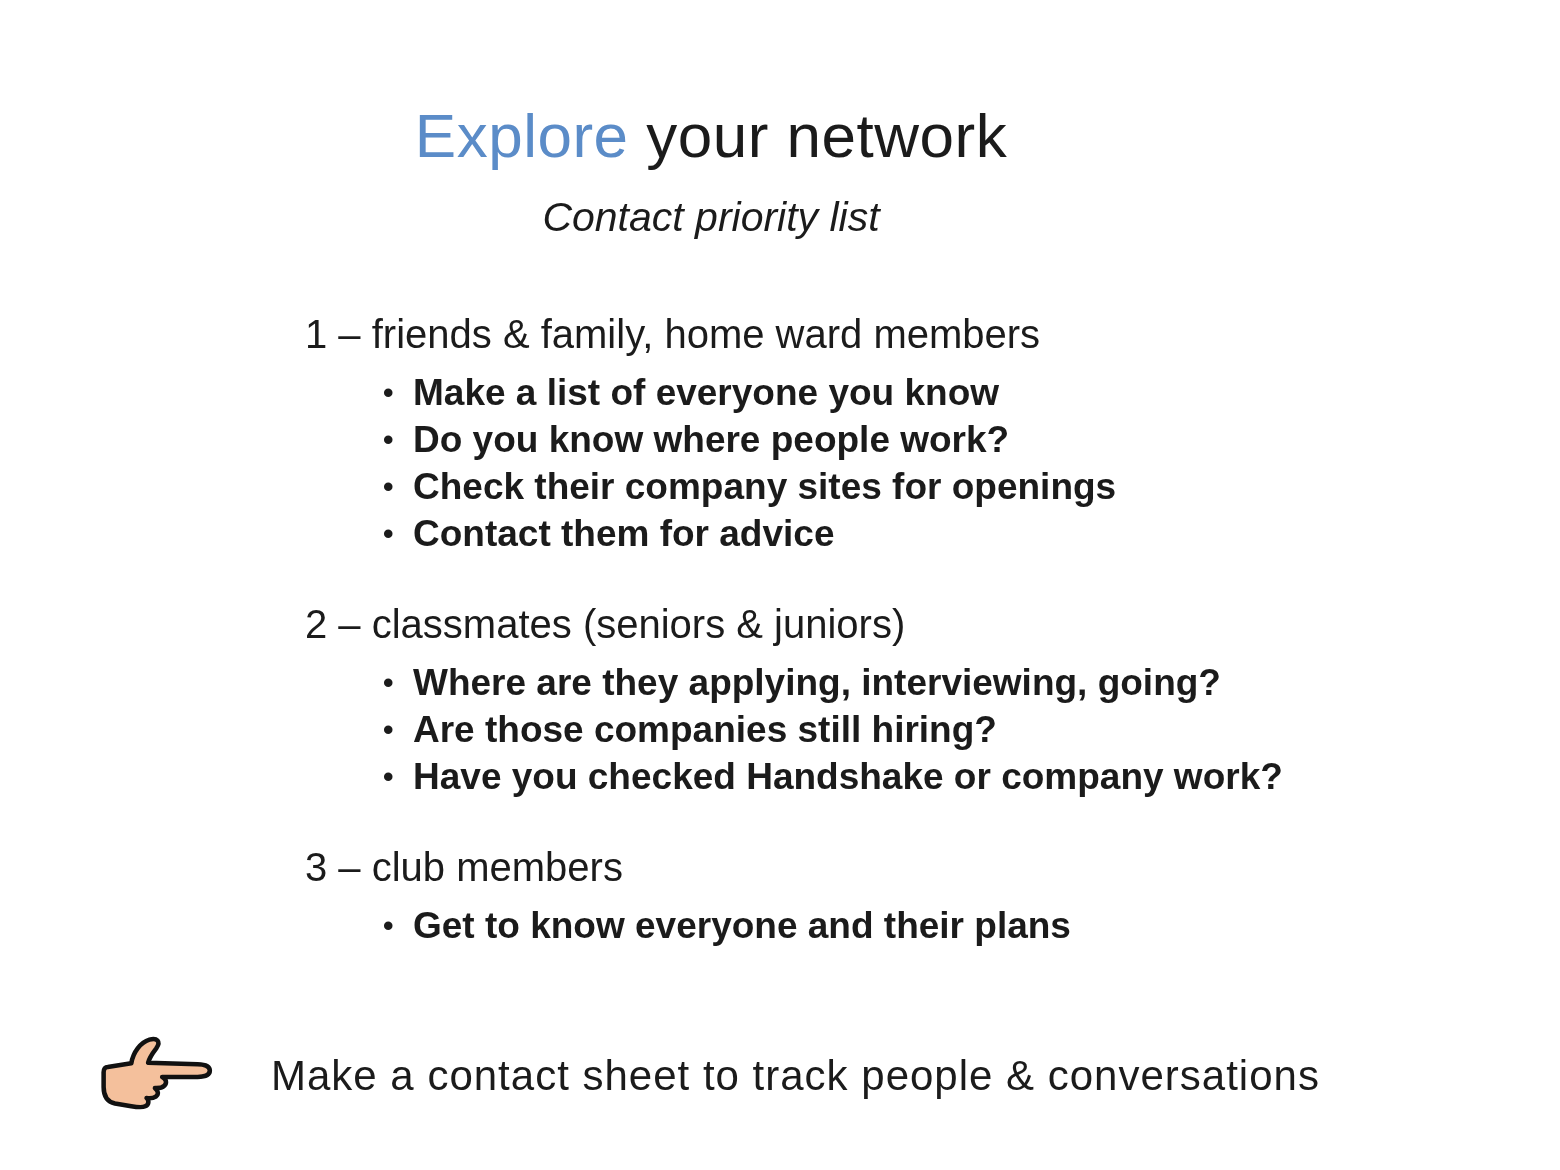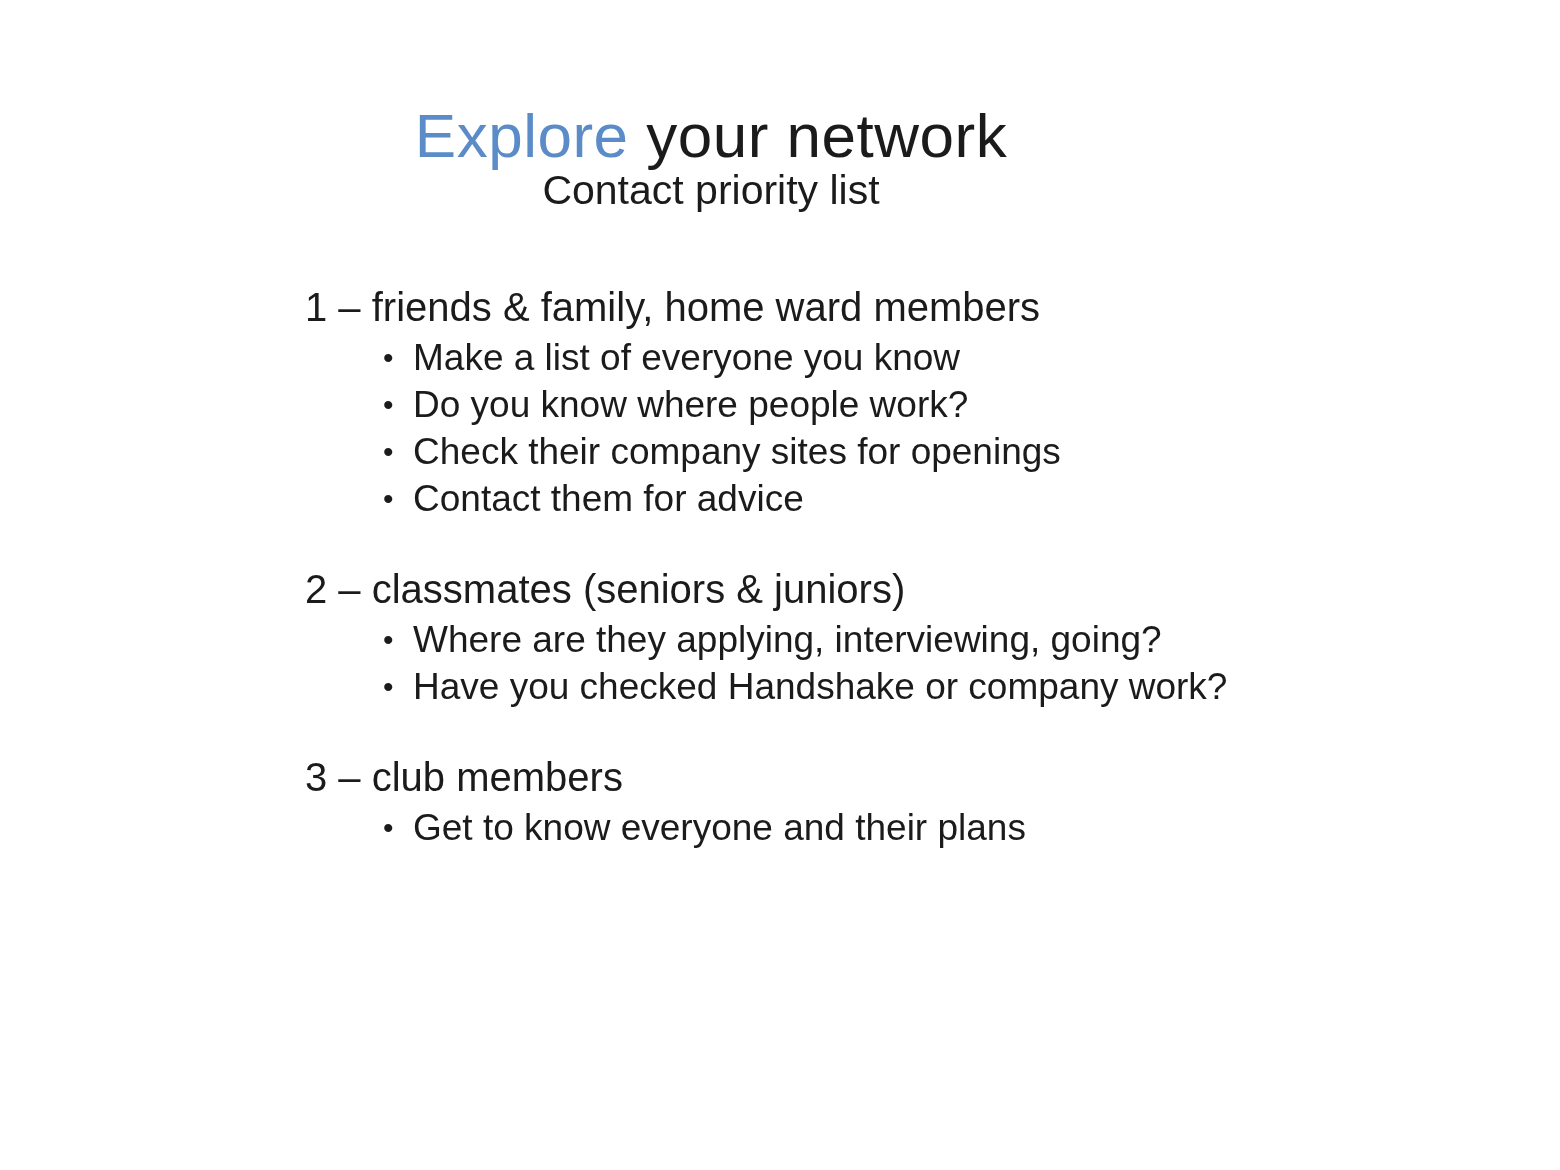--- a/index.html
+++ b/index.html
@@ -23,45 +23,47 @@
   .title {
     font-size: 62px;
     line-height: 1.05;
     letter-spacing: 0.5px;
     color: #1b1b1b;
   }
   .title .highlight {
     color: #5b8cc8;
   }
   .subtitle {
-    margin-top: 0;
+    margin-top: 27px;
     font-size: 41px;
     line-height: 1.1;
     color: #1b1b1b;
+    font-style: italic;
   }
   .content {
     margin-left: 305px;
     margin-top: 70px;
   }
   .section + .section {
     margin-top: 43px;
   }
   .section-heading {
     font-size: 40px;
     line-height: 48px;
     font-weight: 400;
     margin: 0;
   }
   .section-heading .bold {
     font-weight: 400;
   }
   .bullets {
     list-style: none;
-    margin: 3px 0 0 0;
+    margin: 11px 0 0 0;
     padding: 0 0 0 78px;
+    font-weight: bold;
   }
   .bullets li {
     font-size: 37px;
     line-height: 47px;
     white-space: nowrap;
   }
   .bullet-marker {
     display: inline-block;
     width: 30px;
     font-size: 30px;
@@ -109,27 +111,52 @@
         <li><span class="bullet-marker">•</span><span>Do you know where people work?</span></li>
         <li><span class="bullet-marker">•</span><span>Check their company sites for openings</span></li>
         <li><span class="bullet-marker">•</span><span>Contact them for advice</span></li>
       </ul>
     </div>
 
     <div class="section">
       <h2 class="section-heading"><span>2 – </span><span class="bold">classmates</span><span> (seniors &amp; juniors)</span></h2>
       <ul class="bullets">
         <li><span class="bullet-marker">•</span><span>Where are they applying, interviewing, going?</span></li>
+        <li><span class="bullet-marker">•</span><span>Are those companies still hiring?</span></li>
         <li><span class="bullet-marker">•</span><span>Have you checked Handshake or company work?</span></li>
       </ul>
     </div>
 
     <div class="section">
       <h2 class="section-heading"><span>3 – </span><span class="bold">club members</span><span></span></h2>
       <ul class="bullets">
         <li><span class="bullet-marker">•</span><span>Get to know everyone and their plans</span></li>
       </ul>
     </div>
 
   </div>
 
+  <div class="footer">
+    <svg class="hand-icon" viewBox="0 0 130 100" xmlns="http://www.w3.org/2000/svg" aria-hidden="true">
+      <path d="M14 40
+               L40 36
+               C42 24 50 13 60 10
+               C68 7.5 73 12 67.5 19.5
+               C62.5 26 59.5 31 58.5 35.5
+               L113 37
+               C122 37.2 126.5 40 126.5 44
+               C126.5 48.2 122 51 113 51
+               L74 51
+               C78.5 53.2 79.5 57.5 76.5 60.5
+               C74.2 62.8 70 63.5 66 63.3
+               C70 66.3 70.3 70.3 67 72.6
+               C64 74.6 60 74.6 56.8 74.2
+               C60 77.4 59.3 81.4 55.3 83.4
+               C52 85 46 84.3 40 83.3
+               L22 80.3
+               C13.5 78.3 9.5 72 9.5 62
+               L9.5 46
+               C9.5 42 11.5 40 14 40 Z" fill="#f4c09c" stroke="#111111" stroke-width="5" stroke-linejoin="round" stroke-linecap="round"></path>
+    </svg>
+    <div class="footer-note">Make a contact sheet to track people &amp; conversations</div>
+  </div>
 
 </div>
 
 </body></html>

